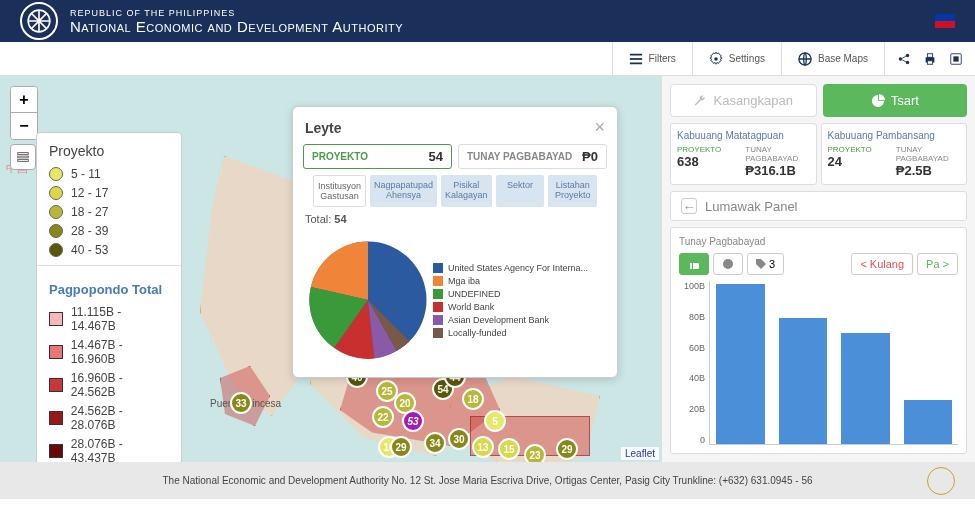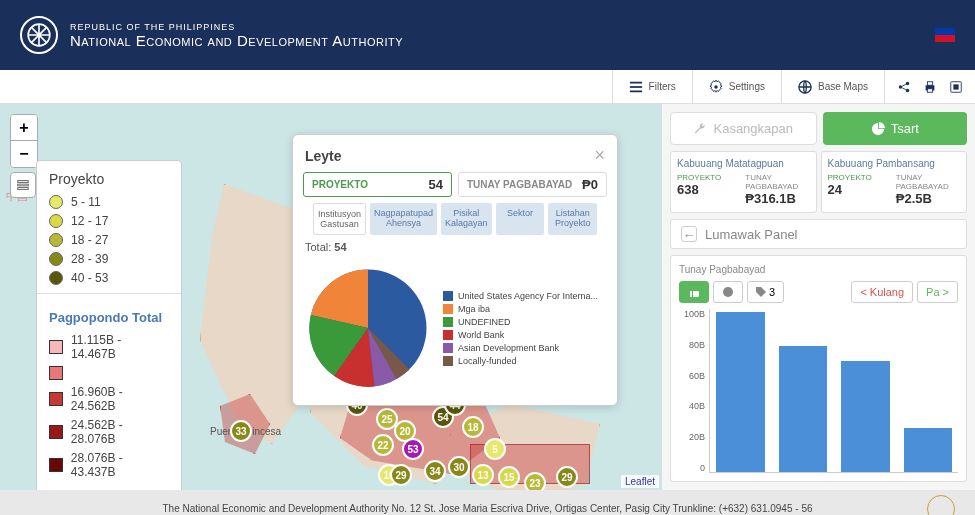--- a/index.html
+++ b/index.html
@@ -1,17 +1,17 @@
 <!DOCTYPE html>
 <html><head>
 <meta charset="utf-8">
 <style>
 *{box-sizing:border-box;margin:0;padding:0;font-family:Arial,Helvetica,sans-serif}
 body{width:975px;height:515px;overflow:hidden;background:#fff;position:relative}
-.header{background:#1a2f5a;height:70px;display:flex;align-items:center;padding:0 20px;justify-content:space-between}
+.header{background:#1a2f5a;height:42px;display:flex;align-items:center;padding:0 20px;justify-content:space-between}
 .header-left{display:flex;align-items:center;gap:12px}
 .seal{width:38px;height:38px;border:2px solid #fff;border-radius:50%;position:relative;display:flex;align-items:center;justify-content:center}
 .seal svg{width:26px;height:26px}
 .header-text{color:#fff}
 .header-sub{font-size:9px;letter-spacing:1px;text-transform:uppercase}
 .header-main{font-size:15px;font-variant:small-caps;letter-spacing:0.5px}
 .flag{width:20px;height:14px;background:linear-gradient(to bottom,#0038a8 50%,#ce1126 50%);position:relative}
 .toolbar{background:#fff;height:34px;border-bottom:1px solid #ddd;display:flex;justify-content:flex-end;align-items:stretch}
 .toolbar-item{display:flex;align-items:center;gap:6px;padding:0 16px;border-left:1px solid #ddd;font-size:10px;color:#555;cursor:pointer}
 .toolbar-icons{display:flex;align-items:center;padding:0 12px;border-left:1px solid #ddd;gap:12px}
@@ -42,21 +42,21 @@
 .popup-stats{display:flex;gap:6px;padding:0 10px;margin-bottom:6px}
 .stat-box{flex:1;border:1px solid #ddd;border-radius:3px;padding:4px 8px;display:flex;justify-content:space-between;align-items:center;font-size:10px}
 .stat-box.active{border-color:#4a9b4a}
 .stat-label{color:#4a9b4a;font-weight:bold}
 .stat-label.gray{color:#888}
 .stat-val{font-weight:bold;font-size:13px;color:#333}
 .popup-tabs{display:flex;gap:4px;padding:0 20px;margin-bottom:6px}
 .ptab{flex:1;background:#d8e4ef;color:#5a7ba5;font-size:9px;padding:5px 4px;text-align:center;border-radius:2px;cursor:pointer}
 .ptab.active{background:#fff;border:1px solid #ddd;color:#666}
 .popup-total{padding:0 12px;font-size:11px;color:#555;margin-bottom:4px}
-.pie-area{display:flex;padding:6px 10px 12px;gap:10px;align-items:center}
+.pie-area{display:flex;padding:6px 10px 12px;align-items:center}
 .pie{width:130px;height:130px;flex-shrink:0}
 .pie-legend{font-size:9px;color:#444;flex:1}
 .pie-legend-item{display:flex;align-items:center;gap:5px;margin:3px 0}
 .pl-sw{width:10px;height:10px;flex-shrink:0}
 .marker{position:absolute;width:22px;height:22px;border-radius:50%;border:2px solid #fff;display:flex;align-items:center;justify-content:center;font-size:10px;font-weight:bold;color:#fff;z-index:3}
 .leaflet-attr{position:absolute;right:2px;bottom:2px;background:rgba(255,255,255,0.8);font-size:10px;color:#33a;padding:1px 4px;z-index:4}
 .side-panel{width:314px;background:#f5f5f5;border-left:1px solid #ddd;padding:8px;display:flex;flex-direction:column;gap:6px;overflow:hidden}
 .panel-toggle{display:flex;gap:6px}
 .toggle-btn{flex:1;padding:8px;border-radius:4px;display:flex;align-items:center;justify-content:center;gap:6px;font-size:13px;cursor:pointer}
 .toggle-btn.inactive{background:#fff;border:1px solid #ddd;color:#bbb}
@@ -198,20 +198,21 @@
         </div>
       <div class="legend-divider"></div>
       <h4 class="funding">Pagpopondo Total</h4>
       <div id="legend-fund">
           <div class="legend-item">
             <span class="lg-square" style="background:#f8b8b8"></span>
             <span>11.115B - 14.467B</span>
           </div>
           <div class="legend-item">
             <span class="lg-square" style="background:#e87878"></span>
+            <span>14.467B - 16.960B</span>
           </div>
           <div class="legend-item">
             <span class="lg-square" style="background:#c83838"></span>
             <span>16.960B - 24.562B</span>
           </div>
           <div class="legend-item">
             <span class="lg-square" style="background:#981818"></span>
             <span>24.562B - 28.076B</span>
           </div>
           <div class="legend-item">
@@ -220,21 +221,21 @@
           </div>
         </div>
     </div>
 
     <div id="markers">
         <div class="marker" style="left: 230px; top: 316px; background: rgb(136, 136, 24);">33</div>
         <div class="marker" style="left: 346px; top: 290px; background: rgb(88, 88, 8);">40</div>
         <div class="marker" style="left: 376px; top: 304px; background: rgb(184, 184, 56);">25</div>
         <div class="marker" style="left: 394px; top: 316px; background: rgb(184, 184, 56);">20</div>
         <div class="marker" style="left: 372px; top: 330px; background: rgb(184, 184, 56);">22</div>
-        <div class="marker" style="left: 402px; top: 334px; background: #a21caf;">53</div>
+        <div class="marker" style="left: 402px; top: 334px; background: #a21caf; font-style: italic;">53</div>
         <div class="marker" style="left: 432px; top: 302px; background: rgb(88, 88, 8);">54</div>
         <div class="marker" style="left: 444px; top: 290px; background: rgb(88, 88, 8);">44</div>
         <div class="marker" style="left: 462px; top: 312px; background: rgb(184, 184, 56);">18</div>
         <div class="marker" style="left: 424px; top: 356px; background: rgb(136, 136, 24);">34</div>
         <div class="marker" style="left: 448px; top: 352px; background: rgb(136, 136, 24);">30</div>
         <div class="marker" style="left: 360px; top: 360px; background: rgb(232, 232, 104); margin-left: 18px;">10</div>
         <div class="marker" style="left: 390px; top: 360px; background: rgb(136, 136, 24);">29</div>
         <div class="marker" style="left: 472px; top: 360px; background: rgb(216, 216, 72);">13</div>
         <div class="marker" style="left: 498px; top: 362px; background: rgb(216, 216, 72);">15</div>
         <div class="marker" style="left: 524px; top: 368px; background: rgb(184, 184, 56);">23</div>

